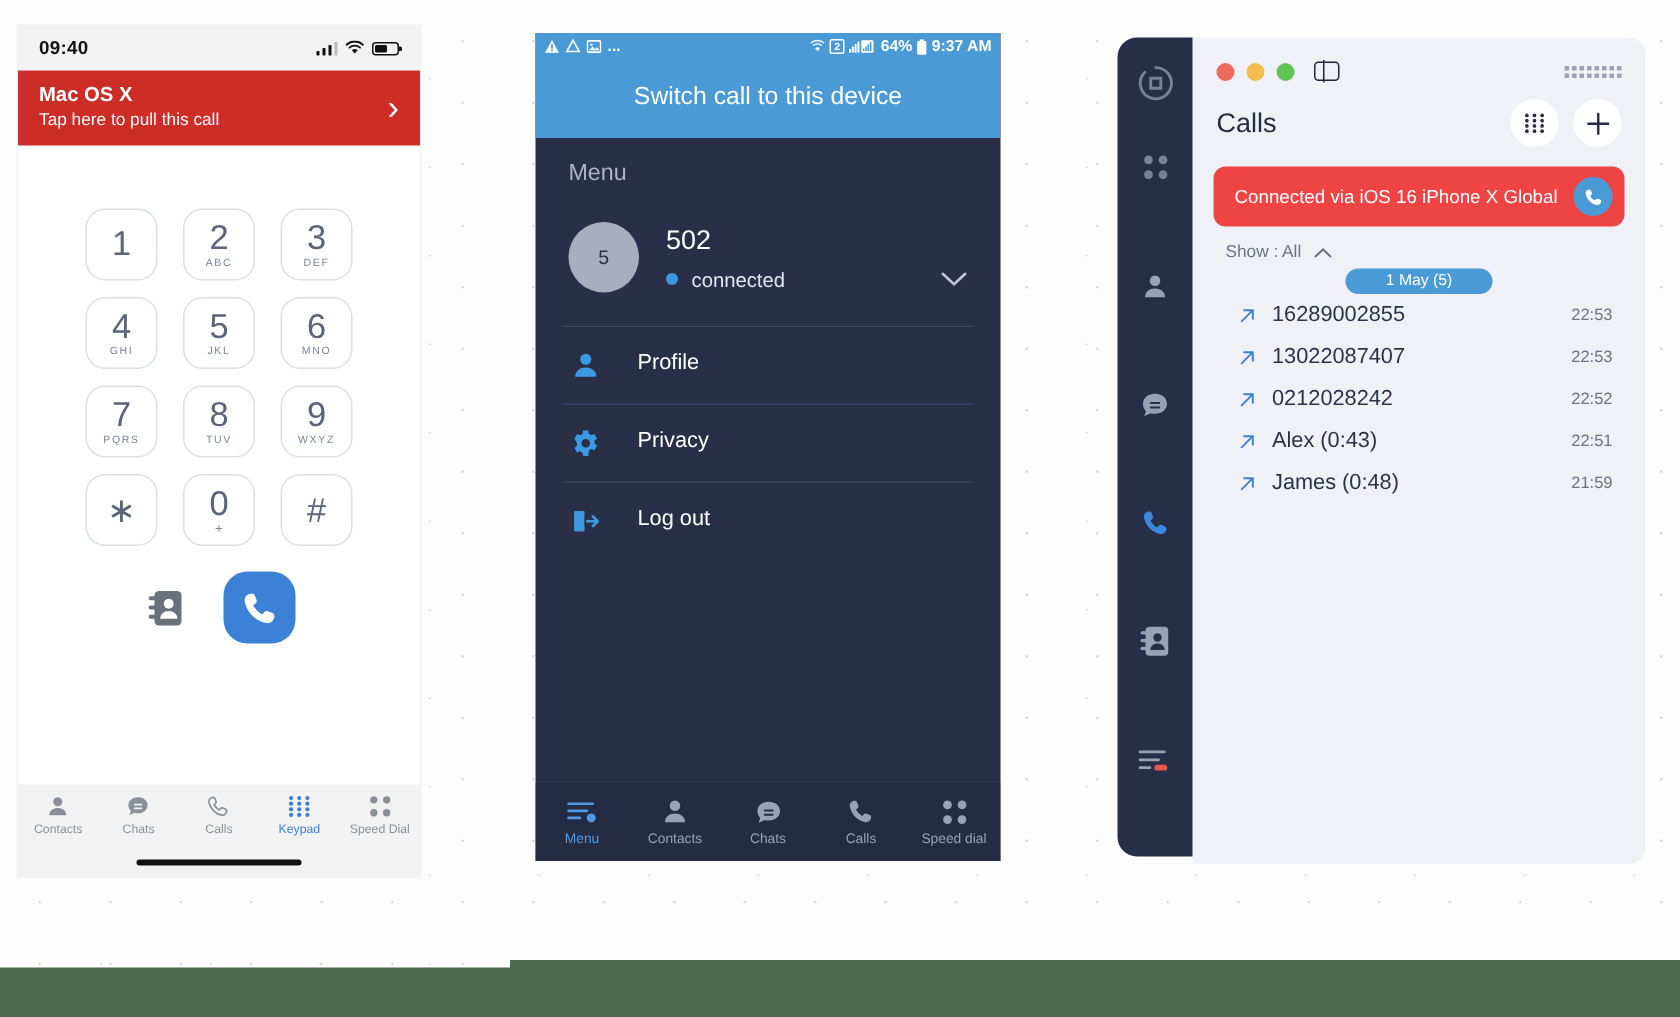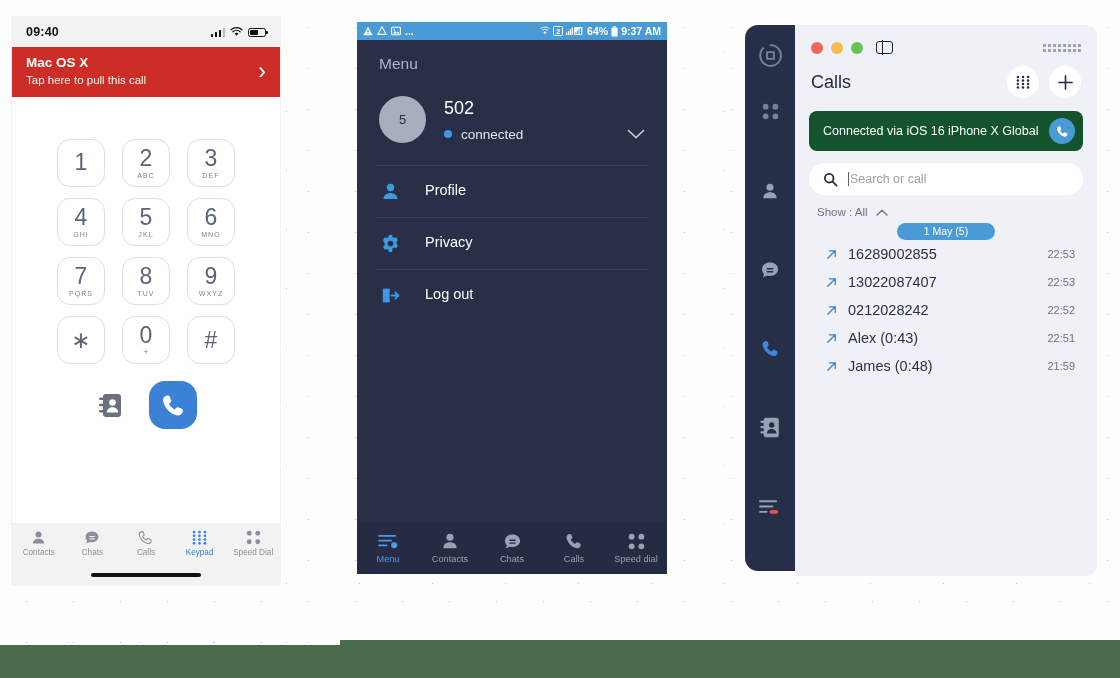--- a/index.html
+++ b/index.html
@@ -144,21 +144,21 @@
   .drag-dots { display: grid; grid-template-columns: repeat(8, 3px); grid-auto-rows: 3px; gap: 2px; }
   .drag-dots i { background: #9aa2b8; border-radius: 0.5px; }
   .mac-head-row { display: flex; align-items: center; justify-content: space-between; padding: 12px 16px 0 16px; }
   .mac-title { font-size: 18px; color: #242b42; }
   .mac-head-btns { display: flex; align-items: center; gap: 10px; }
   .round-btn {
     width: 32px; height: 32px; border-radius: 50%; background: #fff;
     display: flex; align-items: center; justify-content: center;
   }
   .conn-banner {
-    margin: 13px 14px 0 14px; background: #14532d; border-radius: 8px;
+    margin: 13px 14px 0 14px; background: #ef4444; border-radius: 8px;
     display: flex; align-items: center; justify-content: space-between;
     padding: 7px 8px 7px 14px;
   }
   .conn-text { color: #fff; font-size: 12.5px; }
   .conn-call { width: 26px; height: 26px; border-radius: 50%; background: #4a9ad6; display:flex; align-items:center; justify-content:center; }
   .search-bar {
     margin: 12px 14px 0 14px; background: #fff; border-radius: 19px; height: 32px;
     display: flex; align-items: center; gap: 10px; padding: 0 14px;
   }
   .search-placeholder { font-size: 12.5px; color: #9aa0ae; border-left: 1px solid #5a6070; padding-left: 1px; }
@@ -382,20 +382,21 @@
         </svg>
         <span>64%</span>
         <svg width="7" height="11" viewBox="0 0 8 12">
           <rect x="2.5" y="0" width="3" height="1.3" fill="#fff"></rect>
             <rect x="0.5" y="1.3" width="7" height="10.4" rx="1" fill="#fff"></rect>
         </svg>
         <span>9:37 AM</span>
       </div>
     </div>
 
+    <div class="and-banner">Switch call to this device</div>
     <div class="and-menu-head">Menu</div>
 
     <div class="and-profile">
       <div class="avatar-circle">5</div>
       <div class="and-prof-right">
         <div class="and-ext">502</div>
         <div class="and-status-row">
           <span class="dot-blue"></span>
           <span class="and-conn">connected</span>
           <svg width="18" height="11" viewBox="0 0 18 11">
@@ -537,27 +538,20 @@
 
       <div class="conn-banner">
         <span class="conn-text">Connected via iOS 16 iPhone X Global</span>
         <span class="conn-call">
           <svg width="13" height="13" viewBox="0 0 24 24">
             <path d="M6.6 2.5c1 0 1.6.5 2 1.5l1 2.6c.4 1 .2 1.8-.6 2.4l-1 .8c-.3.2-.4.5-.2.9a13 13 0 0 0 5 5c.4.2.7.1.9-.2l.8-1c.6-.8 1.4-1 2.4-.6l2.6 1c1 .4 1.5 1 1.5 2 0 2.8-2.3 5-5.1 4.6C9.2 20.4 3.6 14.8 2 7.6 1.6 4.8 3.8 2.5 6.6 2.5z" fill="#fff"></path>
           </svg>
         </span>
       </div>
 
-      <div class="search-bar">
-        <svg width="15" height="15" viewBox="0 0 16 16">
-          <circle cx="6.6" cy="6.6" r="4.6" stroke="#242b42" stroke-width="1.9" fill="none"></circle>
-          <path d="M10.2 10.2 14.5 14.5" stroke="#242b42" stroke-width="1.9" stroke-linecap="round"></path>
-        </svg>
-        <span class="search-placeholder">Search or call</span>
-      </div>
 
       <div class="show-row">
         <span class="show-lbl">Show : All</span>
         <svg width="12" height="7" viewBox="0 0 12 7">
           <path d="M1 6 6 1.3 11 6" stroke="#6b7280" stroke-width="1.3" fill="none" stroke-linecap="round"></path>
         </svg>
       </div>
 
       <div class="date-pill">1 May (5)</div>
 

